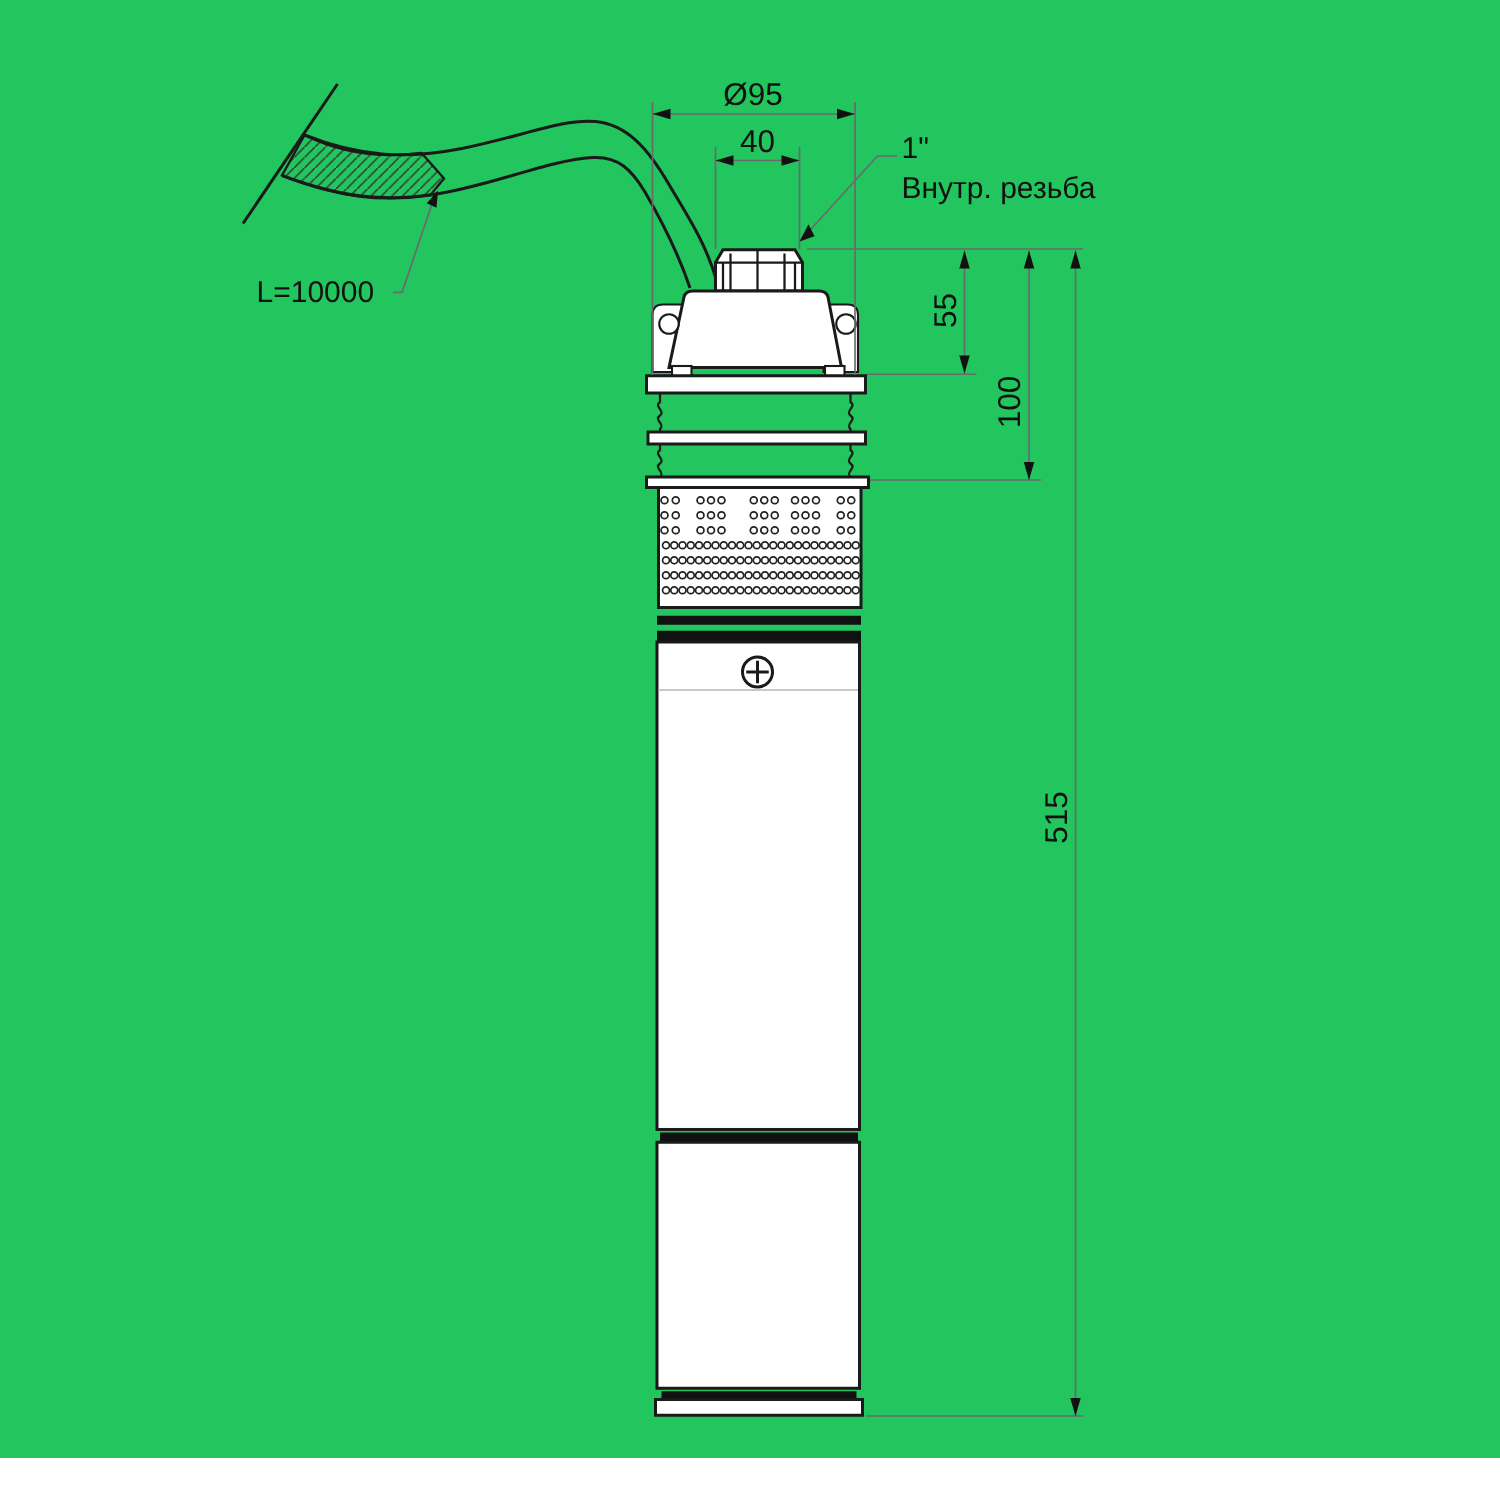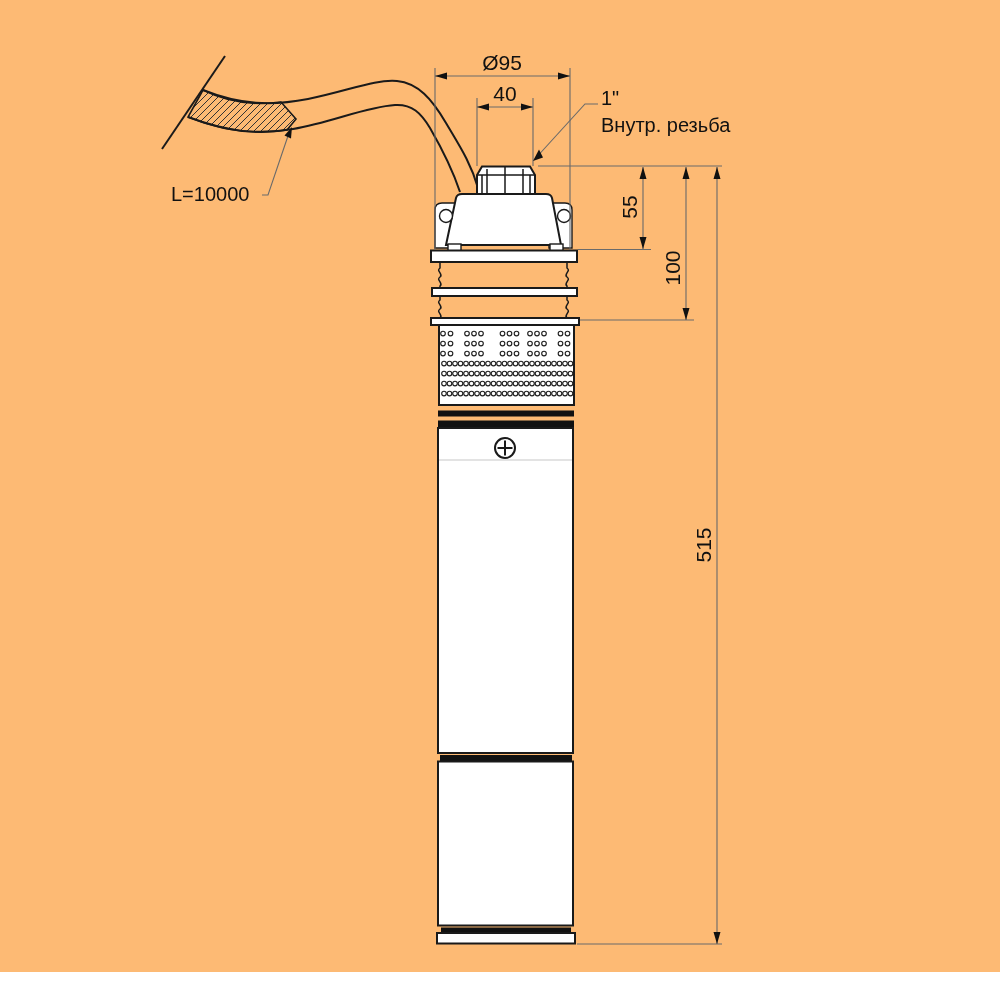--- a/index.html
+++ b/index.html
@@ -1,16 +1,16 @@
 <!DOCTYPE html>
 <html><head>
 <meta charset="utf-8">
 <style>
   html,body{margin:0;padding:0;background:#fff;}
-  .stage{width:1000px;height:972px;position:relative;background:#fdba74;overflow:hidden;}
+  .stage{width:1000px;height:972px;position:relative;background:#22c55e;overflow:hidden;}
   svg{display:block;}
   .ol{fill:#fff;stroke:#1a1a1a;stroke-width:2;}
   .olthin{fill:#fff;stroke:#1a1a1a;stroke-width:1.4;}
   .ln{stroke:#1a1a1a;stroke-width:2;fill:none;}
   .ln15{stroke:#1a1a1a;stroke-width:1.5;fill:none;}
   .blk{fill:#111;stroke:none;}
   .dim{stroke:#6a6a6a;stroke-width:1.1;fill:none;}
   .arr{fill:#111;stroke:none;}
   .hole{fill:none;stroke:#222;stroke-width:1.15;}
   .seam{stroke:#c7c7c7;stroke-width:1.2;}

